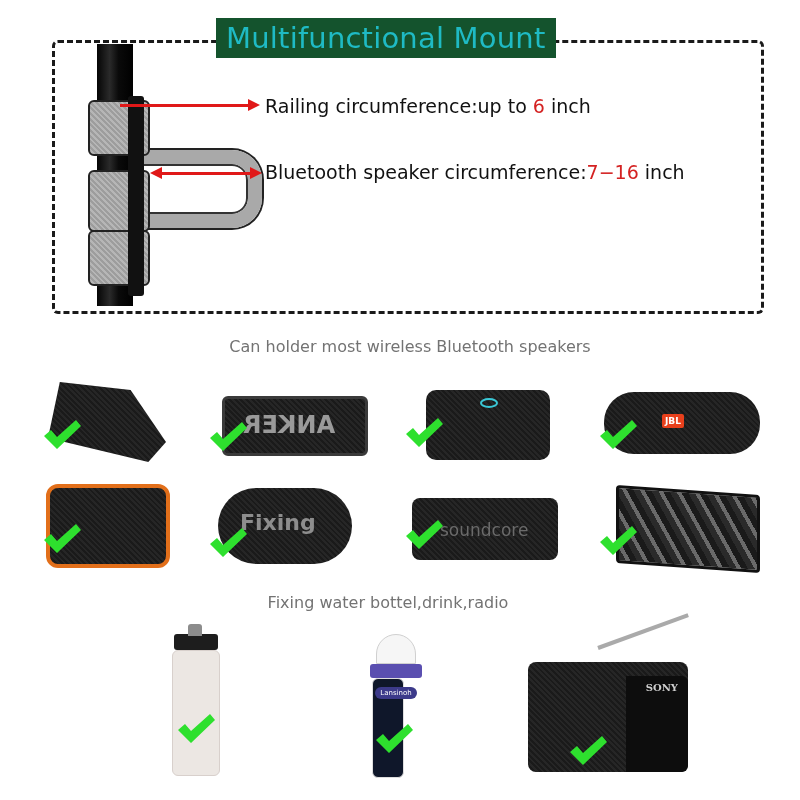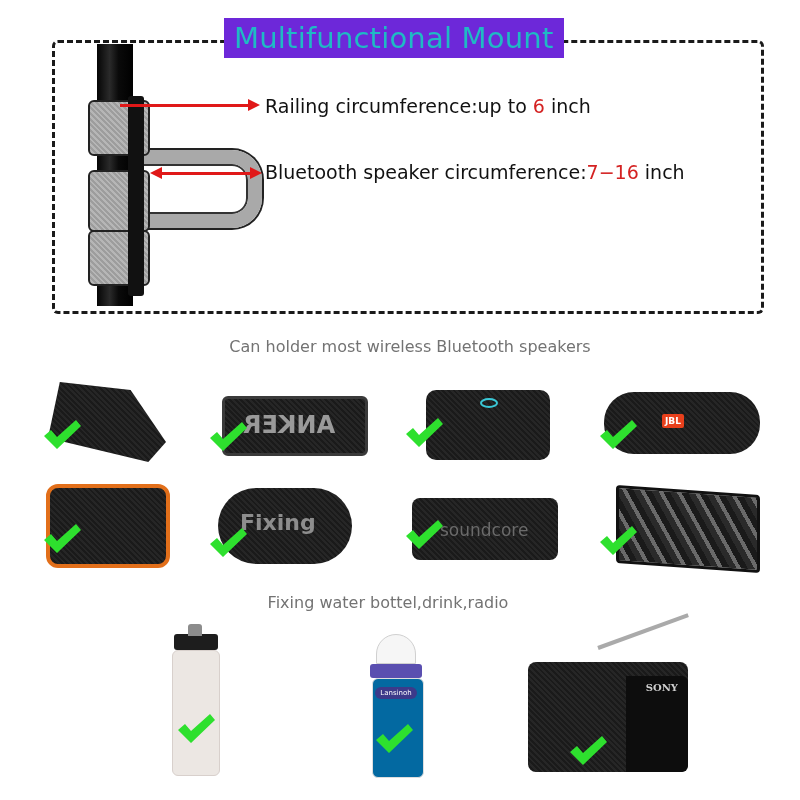--- a/index.html
+++ b/index.html
@@ -5,22 +5,22 @@
   * { box-sizing: border-box; margin: 0; padding: 0; }
   html, body { width: 800px; height: 800px; background: #ffffff; overflow: hidden; }
   body { position: relative; font-family: "DejaVu Sans", "Liberation Sans", sans-serif; color: #111; }
 
   
   .mount-box {
     position: absolute; left: 52px; top: 40px; width: 712px; height: 274px;
     border: 3px dashed #1a1a1a; border-radius: 6px;
   }
   .mount-title {
-    position: absolute; left: 224px; top: 18px; height: 40px; padding: 0 10px;
-    background: #6d28d9; color: #1fbac4; font-size: 29px; line-height: 40px; white-space: nowrap;
+    position: absolute; left: 216px; top: 18px; height: 40px; padding: 0 10px;
+    background: #14532d; color: #1fbac4; font-size: 29px; line-height: 40px; white-space: nowrap;
     letter-spacing: 0.2px;
   }
   .spec-line {
     position: absolute; left: 265px; font-size: 19px; color: #111; white-space: nowrap;
   }
   .spec-line .red { color: #d42222; }
   .spec-railing { top: 95px; }
   .spec-speaker { top: 161px; }
 
   
@@ -191,21 +191,21 @@
   <div class="check" style="left:10px;top:92px;">
     <svg viewBox="0 0 40 30">
         <path d="M2 16 L9 10 L15 17 L34 0 L39 6 L15 29 Z" fill="#2ee02e"></path>
       </svg>
   </div>
 </div>
 
 <div class="product" style="left:366px;top:634px;width:60px;height:150px;">
   <div style="position:absolute;left:10px;top:0;width:40px;height:30px;border:1px solid #d0d0d0;border-radius:20px 20px 0 0;background:#f6f6f6;"></div>
   <div style="position:absolute;left:4px;top:30px;width:52px;height:14px;background:#5a4fb0;border-radius:3px;"></div>
-  <div style="position:absolute;left:6px;top:44px;width:52px;height:100px;background:#0369a1;border:1px solid #dedede;border-radius:6px;">
+  <div style="position:absolute;left:6px;top:44px;width:32px;height:100px;background:#0f172a;border:1px solid #dedede;border-radius:6px;">
     <span style="position:absolute;left:2px;top:8px;width:42px;text-align:center;background:#3c3a8a;color:#fff;font-size:7px;border-radius:6px;padding:2px 0;">Lansinoh</span>
   </div>
   <div class="check" style="left:8px;top:90px;">
     <svg viewBox="0 0 40 30">
         <path d="M2 16 L9 10 L15 17 L34 0 L39 6 L15 29 Z" fill="#2ee02e"></path>
       </svg>
   </div>
 </div>
 
 <div class="product" style="left:524px;top:628px;width:170px;height:150px;">

